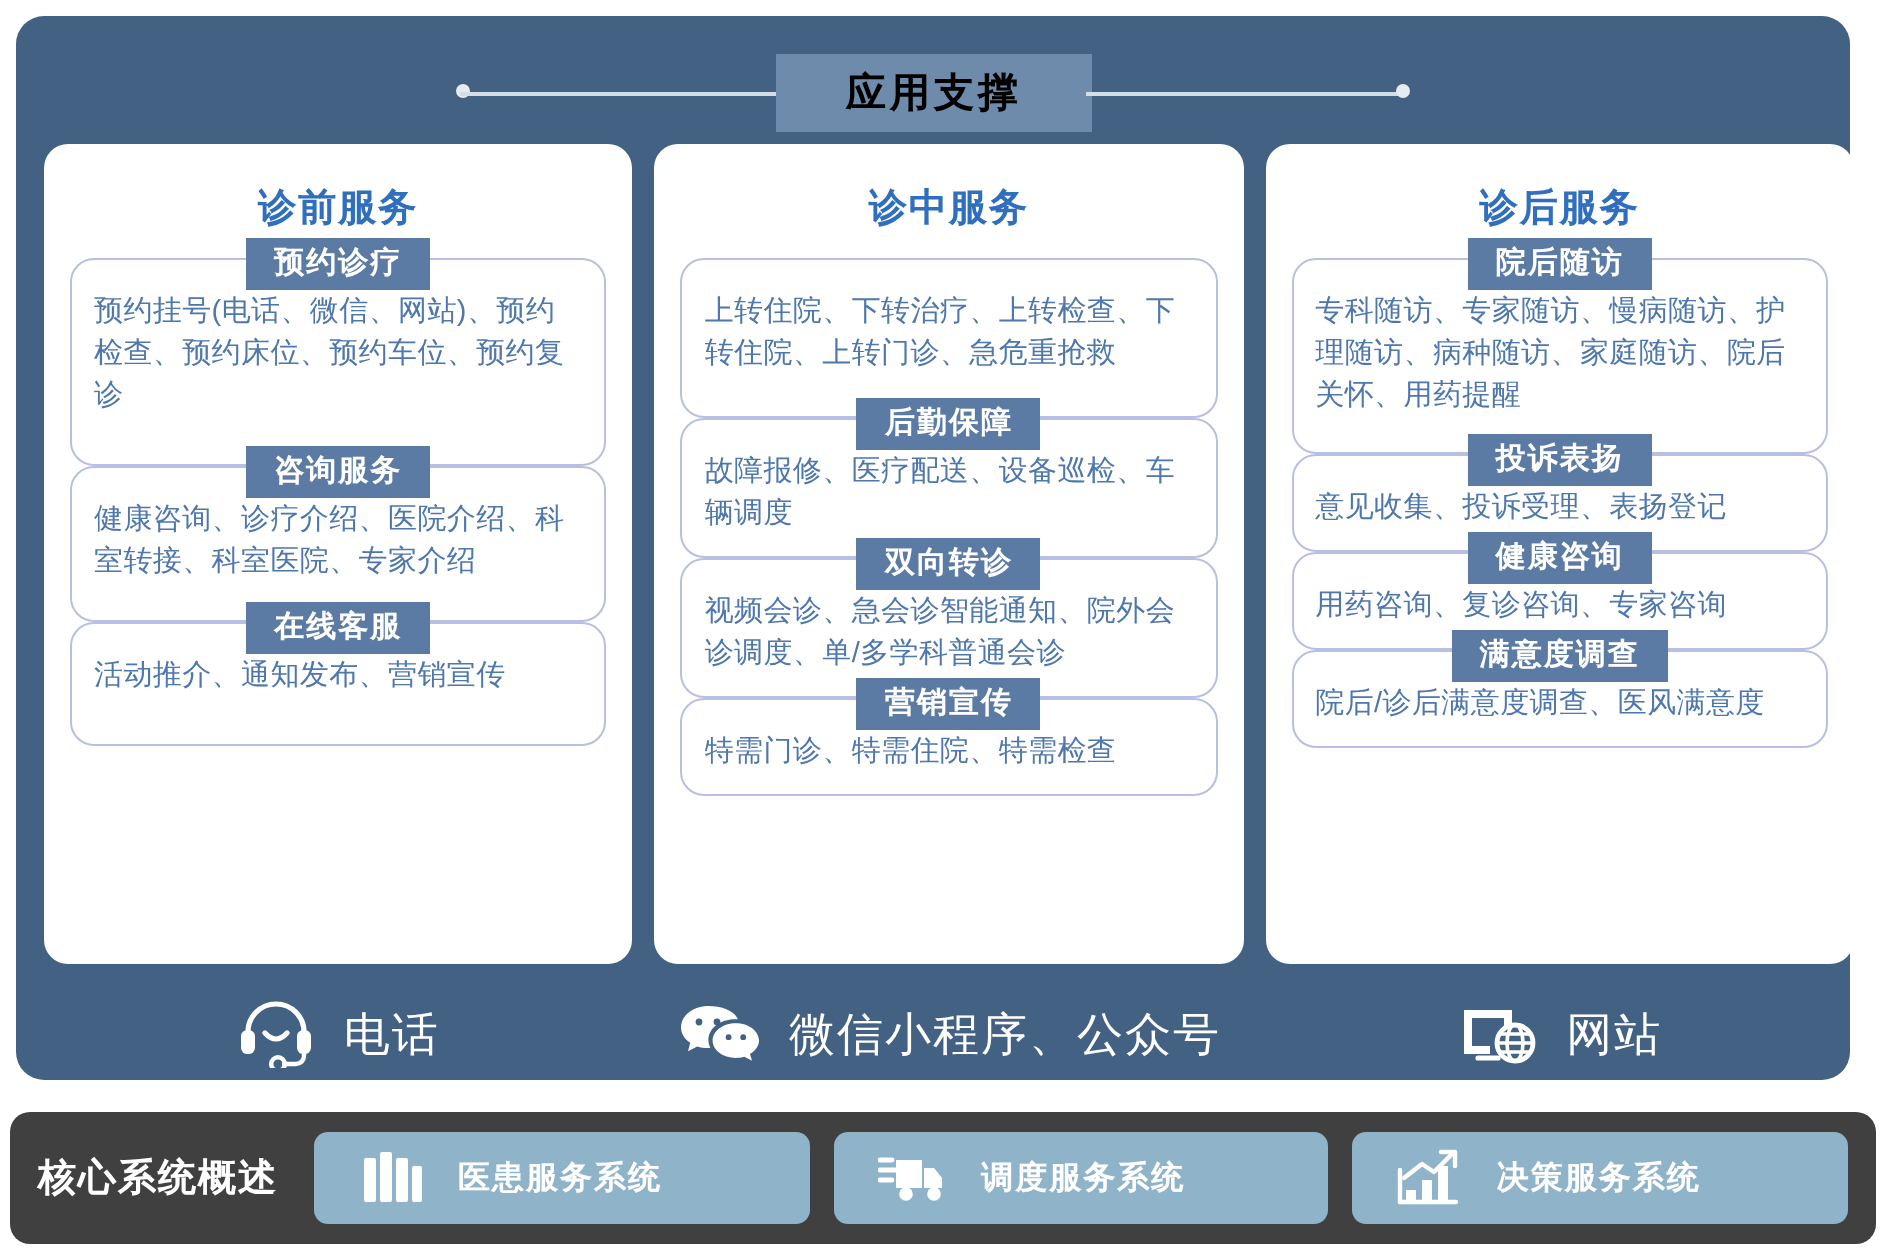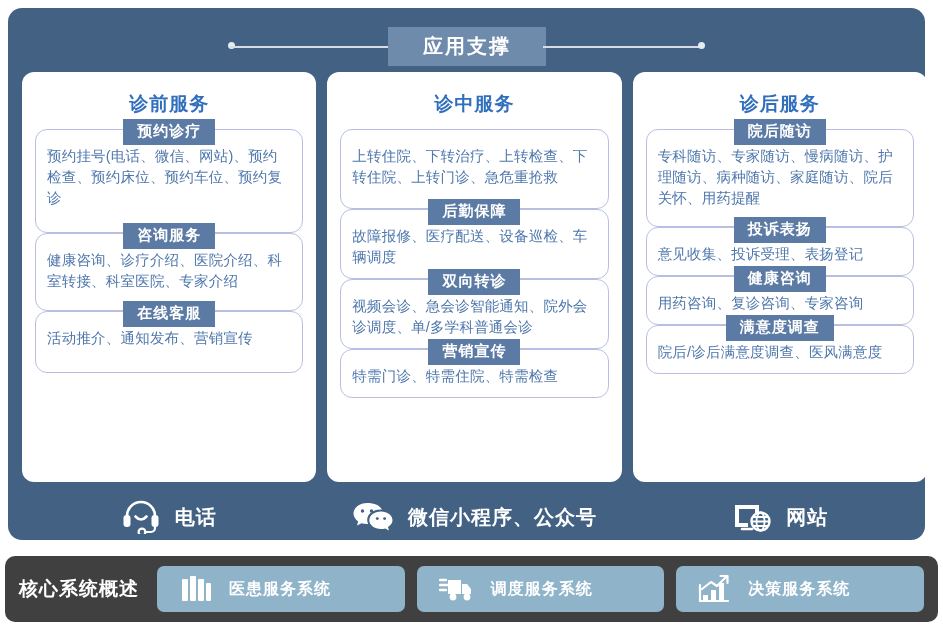--- a/index.html
+++ b/index.html
@@ -28,21 +28,21 @@
   .hdr-dot{
     position:absolute;top:26px;width:7px;height:7px;border-radius:50%;
     background:#e6ebf1;
   }
   .hdr-dot.left{left:220px;}
   .hdr-dot.right{left:690px;}
   .hdr-badge{
     position:absolute;left:380px;top:11px;width:158px;height:39px;
     background:#6f8bab;
     display:flex;align-items:center;justify-content:center;
-    color:#ffffff;font-size:20px;font-weight:bold;letter-spacing:2px;
+    color:#000000;font-size:20px;font-weight:bold;letter-spacing:2px;
   }
 
   
   .cols{
     position:absolute;left:8px;top:64px;width:917px;height:410px;
     display:flex;gap:11px;padding:0 6px;box-sizing:border-box;
   }
   .col{
     flex:1 1 0;background:#ffffff;border-radius:12px;
     padding:12px 13px 10px 13px;box-sizing:border-box;
@@ -91,21 +91,21 @@
   .channels{
     position:absolute;left:8px;top:482px;width:917px;height:54px;
     display:flex;align-items:center;
   }
   .channel{
     display:flex;align-items:center;justify-content:center;gap:14px;
     flex:1 1 0;
   }
   .channel .cicon{display:flex;align-items:center;}
   .channel .clabel{
-    color:#ffffff;font-size:20px;font-weight:bold;letter-spacing:1px;
+    color:#ffffff;font-size:23px;font-weight:normal;letter-spacing:1px;
   }
 
   
   .bottombar{
     position:absolute;left:5px;top:556px;width:933px;height:66px;
     background:#404040;border-radius:10px;
     display:flex;align-items:center;padding:0 14px;box-sizing:border-box;
     gap:12px;
   }
   .bb-title{

